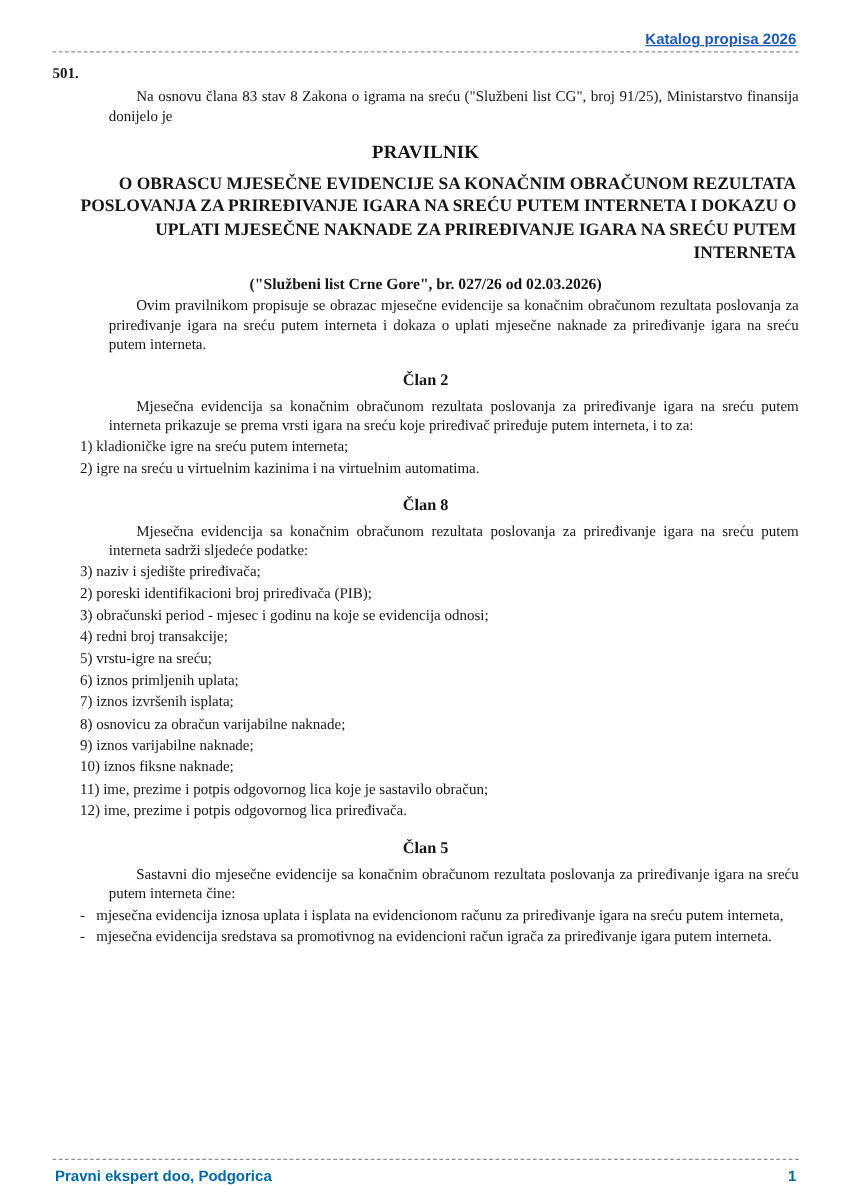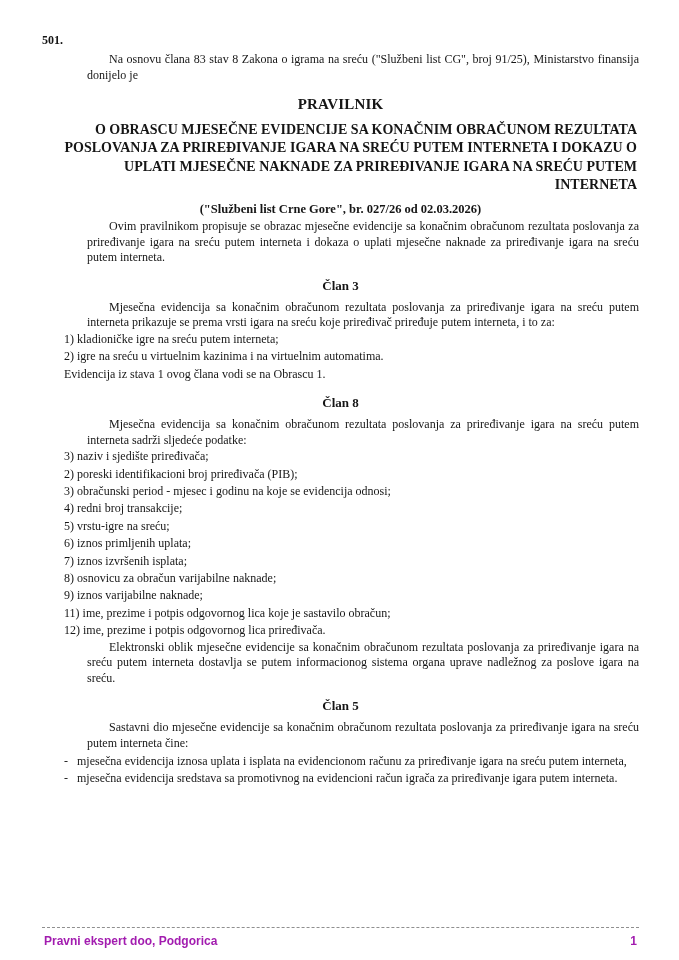--- a/index.html
+++ b/index.html
@@ -30,71 +30,74 @@
   .list-item { padding-left:22px; line-height:1.45; text-align:left; }
   .plain-line { padding-left:22px; line-height:1.45; }
   .dash-row { display:flex; padding-left:22px; line-height:1.3; margin-top:2px; }
   .dash-marker { flex:none; width:13px; }
   .dash-text { flex:1; text-align:justify; }
   .footer { margin-top:auto; flex:none; }
   .footer-row {
     display:flex; justify-content:space-between; align-items:baseline;
     padding:6px 2px 0 2px;
     font-family:"Liberation Sans", sans-serif;
-    font-weight:bold; font-size:12px; color:#a21caf;
+    font-weight:bold; font-size:12px; color:#0369a1;
   }
 </style>
 </head>
 <body>
 
 <div class="page">
 
+  <div class="header">
+    <div class="header-title">Katalog propisa 2026</div>
+    <div class="dashed"></div>
+  </div>
 
   <div class="content">
 
     <p class="doc-number">501.</p>
 
     <p class="body indent">Na osnovu člana 83 stav 8 Zakona o igrama na sreću ("Službeni list CG", broj 91/25), Ministarstvo finansija donijelo je</p>
 
     <h1 class="title-main">PRAVILNIK</h1>
 
     <h2 class="title-sub">O OBRASCU MJESEČNE EVIDENCIJE SA KONAČNIM OBRAČUNOM REZULTATA POSLOVANJA ZA PRIREĐIVANJE IGARA NA SREĆU PUTEM INTERNETA I DOKAZU O UPLATI MJESEČNE NAKNADE ZA PRIREĐIVANJE IGARA NA SREĆU PUTEM INTERNETA</h2>
 
     <p class="gazette">("Službeni list Crne Gore", br. 027/26 od 02.03.2026)</p>
 
     <section>
       <p class="body indent">Ovim pravilnikom propisuje se obrazac mjesečne evidencije sa konačnim obračunom rezultata poslovanja za priređivanje igara na sreću putem interneta i dokaza o uplati mjesečne naknade za priređivanje igara na sreću putem interneta.</p>
     </section>
 
     <section>
-      <h3 class="clan">Član 3</h3>
+      <h3 class="clan">Član 2</h3>
       <p class="body indent">Mjesečna evidencija sa konačnim obračunom rezultata poslovanja za priređivanje igara na sreću putem interneta prikazuje se prema vrsti igara na sreću koje priređivač priređuje putem interneta, i to za:</p>
       <div class="list-item">1) kladioničke igre na sreću putem interneta;</div>
       <div class="list-item">2) igre na sreću u virtuelnim kazinima i na virtuelnim automatima.</div>
-      <div class="plain-line">Evidencija iz stava 1 ovog člana vodi se na Obrascu 1.</div>
     </section>
 
     <section>
       <h3 class="clan">Član 8</h3>
       <p class="body indent">Mjesečna evidencija sa konačnim obračunom rezultata poslovanja za priređivanje igara na sreću putem interneta sadrži sljedeće podatke:</p>
       <div class="list-item">3) naziv i sjedište priređivača;</div>
       <div class="list-item">2) poreski identifikacioni broj priređivača (PIB);</div>
       <div class="list-item">3) obračunski period - mjesec i godinu na koje se evidencija odnosi;</div>
       <div class="list-item">4) redni broj transakcije;</div>
       <div class="list-item">5) vrstu-igre na sreću;</div>
       <div class="list-item">6) iznos primljenih uplata;</div>
       <div class="list-item">7) iznos izvršenih isplata;</div>
       <div class="list-item">8) osnovicu za obračun varijabilne naknade;</div>
       <div class="list-item">9) iznos varijabilne naknade;</div>
+      <div class="list-item">10) iznos fiksne naknade;</div>
       <div class="list-item">11) ime, prezime i potpis odgovornog lica koje je sastavilo obračun;</div>
       <div class="list-item">12) ime, prezime i potpis odgovornog lica priređivača.</div>
     </section>
 
     <section>
-      <p class="body indent">Elektronski oblik mjesečne evidencije sa konačnim obračunom rezultata poslovanja za priređivanje igara na sreću putem interneta dostavlja se putem informacionog sistema organa uprave nadležnog za poslove igara na sreću.</p>
     </section>
 
     <section>
       <h3 class="clan">Član 5</h3>
       <p class="body indent">Sastavni dio mjesečne evidencije sa konačnim obračunom rezultata poslovanja za priređivanje igara na sreću putem interneta čine:</p>
       <div class="dash-row">
         <span class="dash-marker">-</span>
         <span class="dash-text">mjesečna evidencija iznosa uplata i isplata na evidencionom računu za priređivanje igara na sreću putem interneta,</span>
       </div>
       <div class="dash-row">

